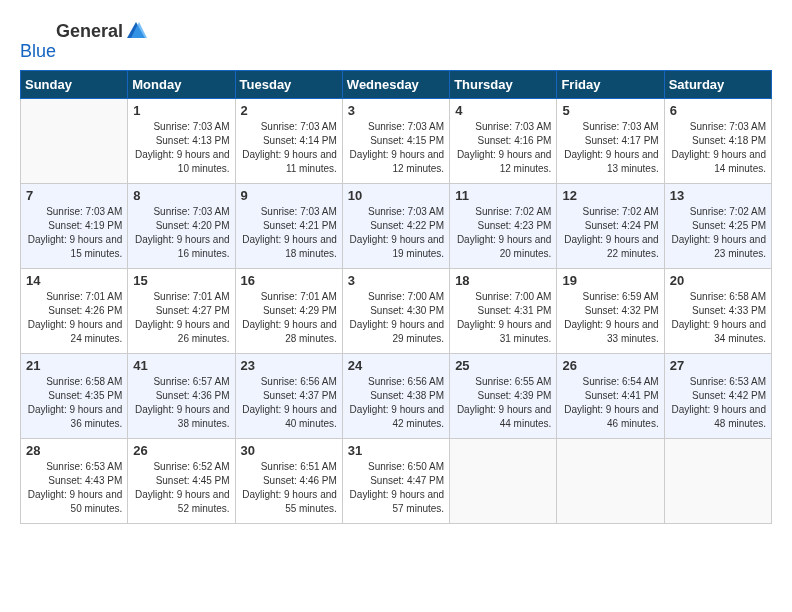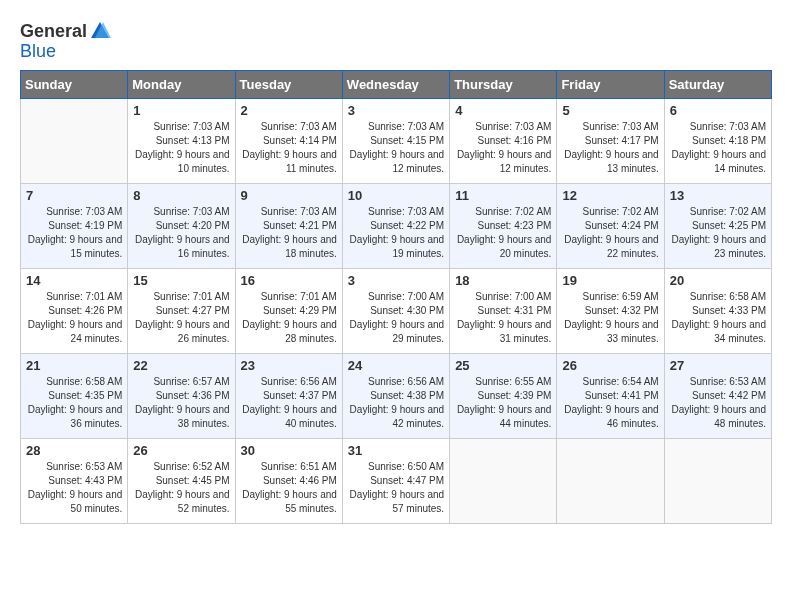--- a/index.html
+++ b/index.html
@@ -14,20 +14,21 @@
       display: flex;
       justify-content: space-between;
       align-items: flex-start;
       margin-bottom: 10px;
     }
     .logo-text-general {
       font-size: 18px;
       font-weight: bold;
       color: #333;
       line-height: 1;
+      margin-left: 36px;
     }
     .logo-text-blue {
       font-size: 18px;
       font-weight: normal;
       color: #1565c0;
       line-height: 1;
     }
     .title-area {
       text-align: right;
     }
@@ -39,21 +40,21 @@
     .subtitle {
       font-size: 16px;
       color: #555;
     }
     table {
       width: 100%;
       border-collapse: collapse;
       font-size: 11px;
     }
     thead tr th {
-      background-color: #737373;
+      background-color: #0c4a6e;
       color: #fff;
       padding: 6px 4px;
       text-align: left;
       font-size: 13px;
       font-weight: bold;
       border: 1px solid #1565c0;
     }
     tbody tr td {
       border: 1px solid #ccc;
       padding: 4px 5px;
@@ -215,21 +216,21 @@
           <span class="day-number">20</span>
           <div class="day-info">Sunrise: 6:58 AM<br>Sunset: 4:33 PM<br>Daylight: 9 hours and 34 minutes.</div>
         </td>
       </tr>
       <tr>
         <td>
           <span class="day-number">21</span>
           <div class="day-info">Sunrise: 6:58 AM<br>Sunset: 4:35 PM<br>Daylight: 9 hours and 36 minutes.</div>
         </td>
         <td>
-          <span class="day-number">22</span>
+          <span class="day-number">41</span>
           <div class="day-info">Sunrise: 6:57 AM<br>Sunset: 4:36 PM<br>Daylight: 9 hours and 38 minutes.</div>
         </td>
         <td>
           <span class="day-number">23</span>
           <div class="day-info">Sunrise: 6:56 AM<br>Sunset: 4:37 PM<br>Daylight: 9 hours and 40 minutes.</div>
         </td>
         <td>
           <span class="day-number">24</span>
           <div class="day-info">Sunrise: 6:56 AM<br>Sunset: 4:38 PM<br>Daylight: 9 hours and 42 minutes.</div>
         </td>

